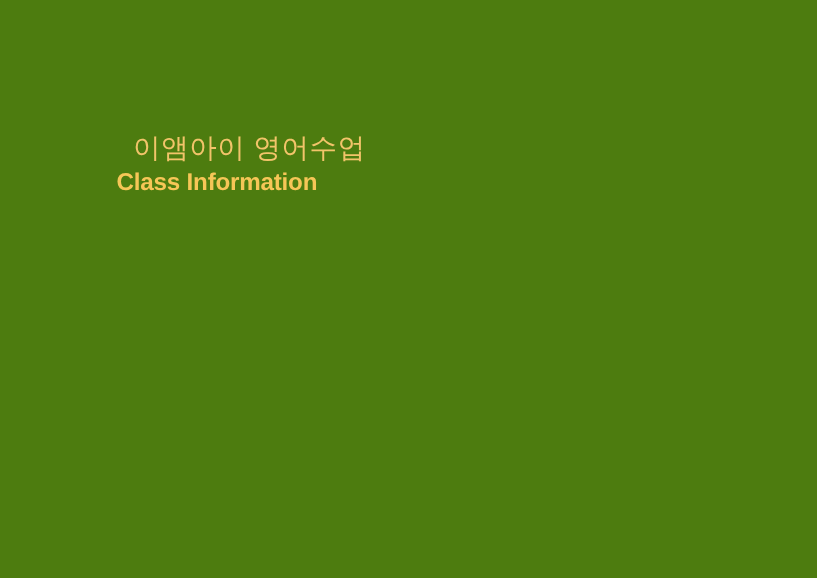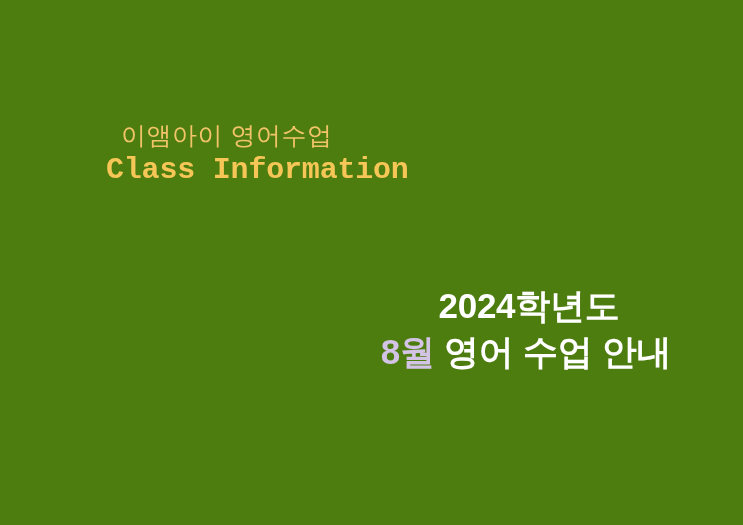--- a/index.html
+++ b/index.html
@@ -38,22 +38,22 @@
     font-weight: 400;
     letter-spacing: 0.5px;
     color: #f2c46a;
     margin-left: 15px;
     margin-bottom: 7px;
     white-space: nowrap;
   }
 
   .brand-english {
     display: block;
-    font-family: Liberation Mono, monospace;
-    font-size: 30px;
+    font-family: Liberation Sans, sans-serif;
+    font-size: 22px;
     font-weight: 700;
     letter-spacing: -0.2px;
     color: #f6c657;
     white-space: nowrap;
   }
 
   
   .headline-block {
     position: absolute;
     left: 378px;
@@ -85,18 +85,14 @@
 </head>
 <body>
 
 <div id="slide">
 
   <div class="brand-block">
     <span class="brand-korean">이앰아이 영어수업</span>
     <span class="brand-english">Class Information</span>
   </div>
 
-  <div class="headline-block">
-    <span class="headline-line">2024학년도</span>
-    <span class="headline-line headline-line--second"><span class="month-highlight">8월</span><span> 영어 수업 안내</span></span>
-  </div>
 
 </div>
 
 </body></html>

